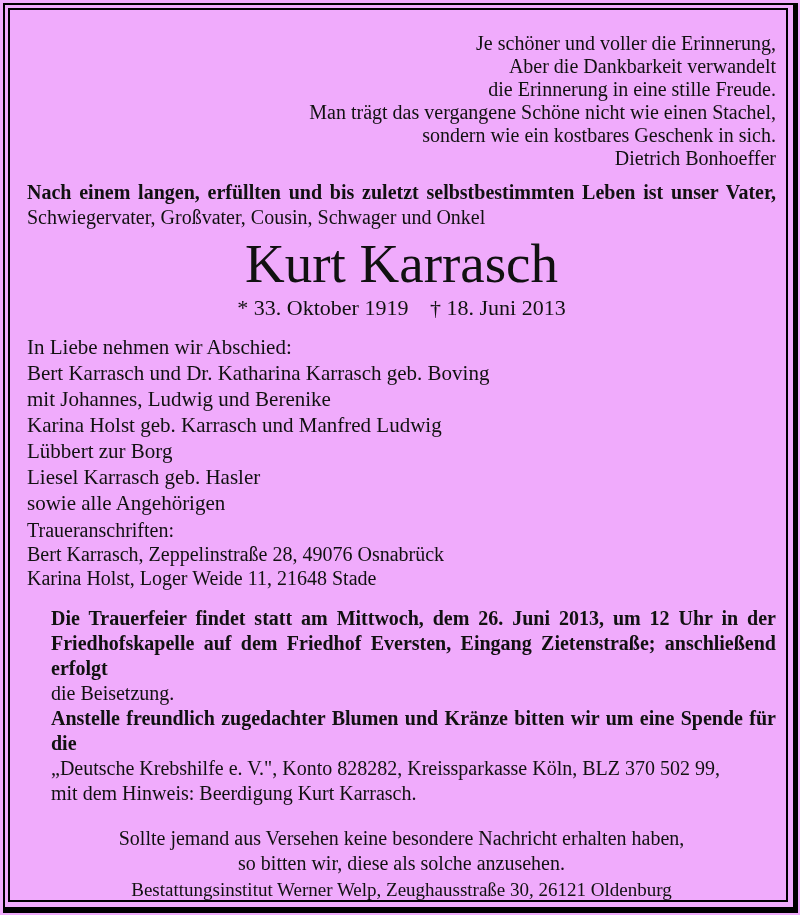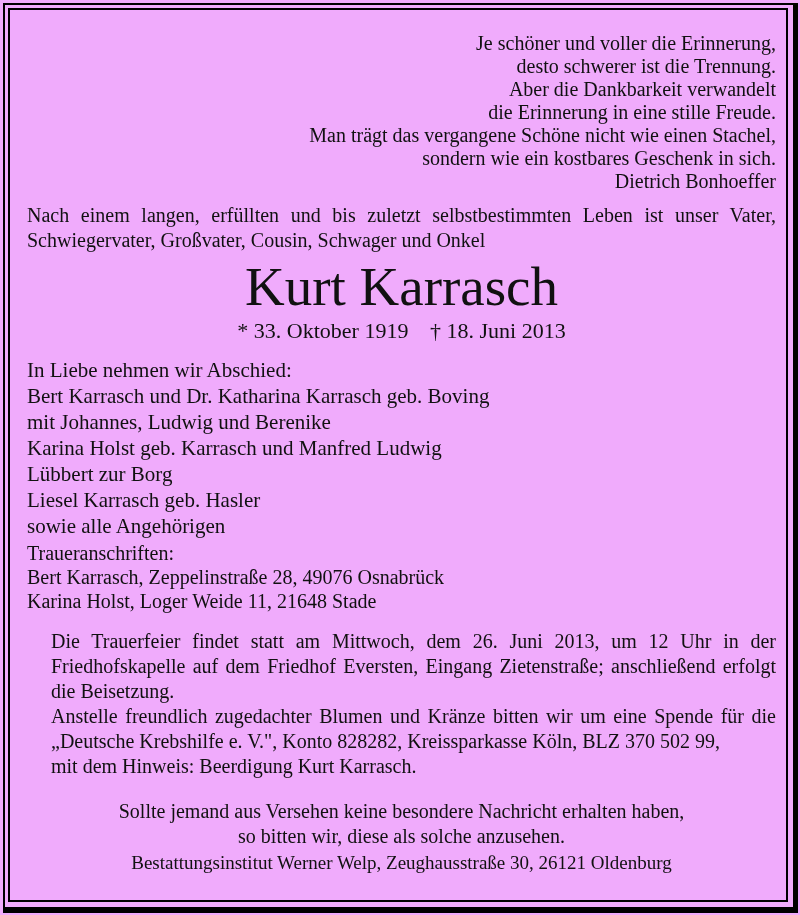--- a/index.html
+++ b/index.html
@@ -43,20 +43,21 @@
     margin-bottom: 10px;
   }
   .intro {
     font-size: 20px;
     line-height: 25px;
     margin-bottom: 4px;
   }
   .just {
     text-align: justify;
     text-align-last: justify;
+    font-weight: bold;
   }
   .name {
     font-size: 55px;
     line-height: 60px;
     font-weight: normal;
     text-align: center;
     margin: 0 0 2px 0;
   }
   .dates {
     font-size: 22px;
@@ -110,21 +111,20 @@
 <body>
 
 <div class="page">
   <div class="frame-outer"></div>
   <div class="frame-inner"></div>
 
   <div class="content">
 
     <div class="quote">
       <div>Je schöner und voller die Erinnerung,</div>
-      <div>desto schwerer ist die Trennung.</div>
       <div>Aber die Dankbarkeit verwandelt</div>
       <div>die Erinnerung in eine stille Freude.</div>
       <div>Man trägt das vergangene Schöne nicht wie einen Stachel,</div>
       <div>sondern wie ein kostbares Geschenk in sich.</div>
       <div>Dietrich Bonhoeffer</div>
     </div>
 
     <div class="intro">
       <div class="just">Nach einem langen, erfüllten und bis zuletzt selbstbestimmten Leben ist unser Vater,</div>
       <div>Schwiegervater, Großvater, Cousin, Schwager und Onkel</div>

